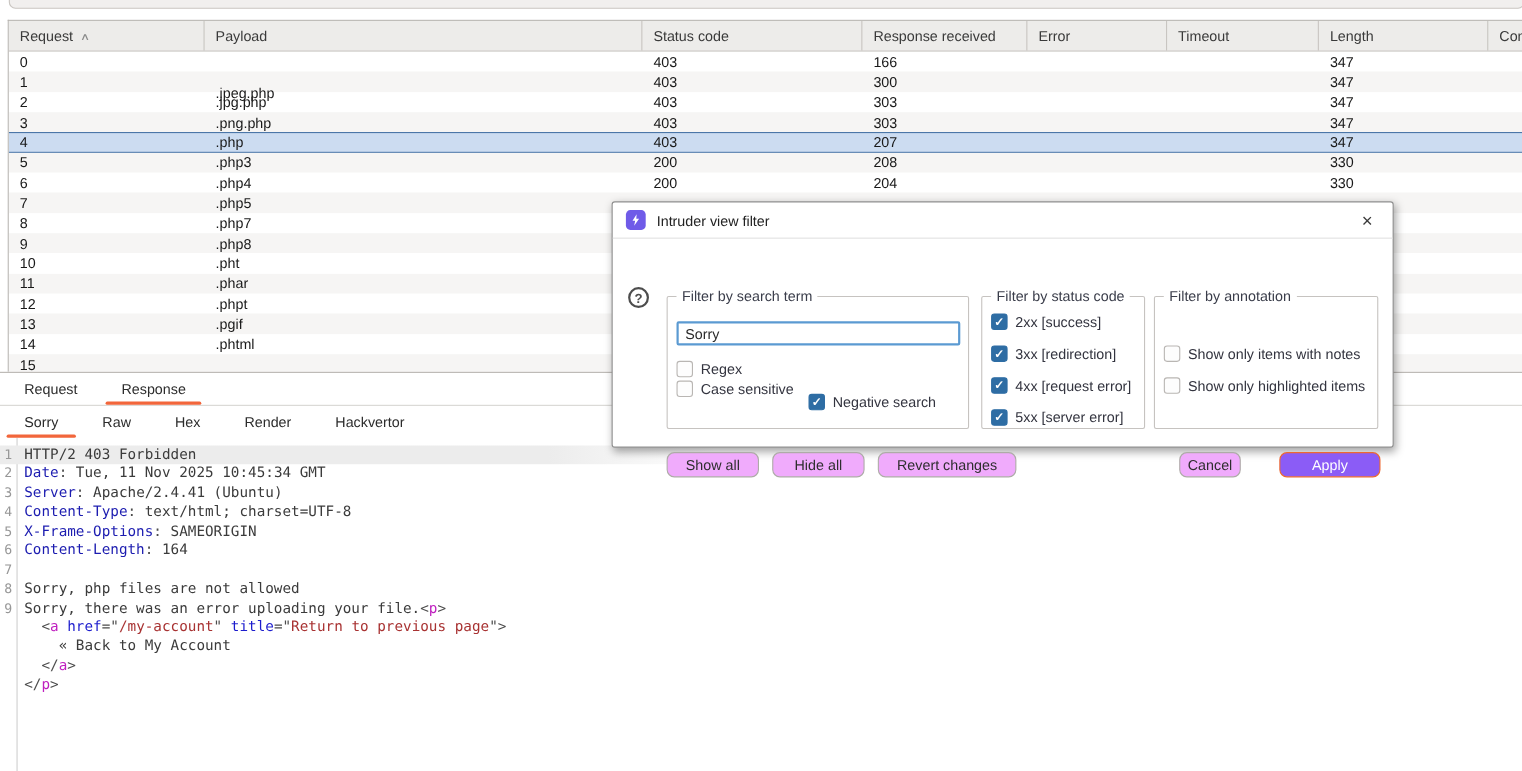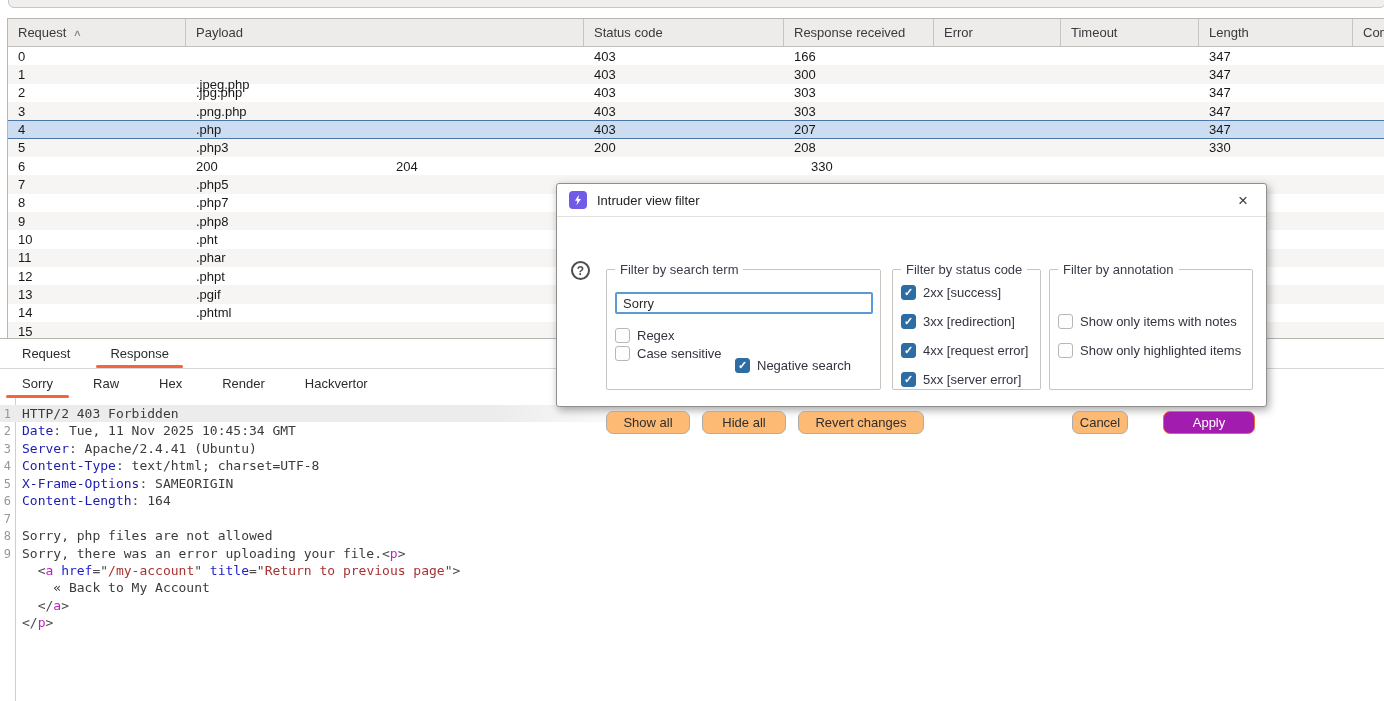--- a/index.html
+++ b/index.html
@@ -70,24 +70,24 @@
   .g-status { left:335px; top:52px; width:149px; height:121px; }
   .g-annot  { left:492px; top:52px; width:204px; height:121px; }
   .search-input { position:absolute; left:8px; top:22px; width:258px; height:22px;
     border:2px solid #5b9ad2; border-radius:2px; padding:0 6px; font-size:13px; color:#2b2b2b;
     font-family:"Liberation Sans", sans-serif; outline:none; background:#fff; }
   .chk { position:absolute; display:flex; align-items:center; gap:7px; white-space:nowrap;
     color:#33343f; cursor:pointer; }
   .box { width:15px; height:15px; border-radius:3px; border:1px solid #b9b6b3; background:#fdfdfd;
     display:flex; align-items:center; justify-content:center; flex:none; }
   .box.on { background:#2e6da4; border-color:#2e6da4; color:#fff; font-size:11px; font-weight:bold; }
-  .btn { position:absolute; height:23px; border:1px solid #aeaba8; border-radius:7px; background:#fdba74;
+  .btn { position:absolute; height:23px; border:1px solid #aeaba8; border-radius:7px; background:#f0abfc;
     color:#2e2e2e; font-size:13px; font-family:"Liberation Sans", sans-serif; cursor:pointer;
     display:flex; align-items:center; justify-content:center; }
-  .btn.primary { background:#a21caf; border-color:#ee6830; color:#fff; }
+  .btn.primary { background:#8b5cf6; border-color:#ee6830; color:#fff; }
 </style>
 </head>
 <body>
 
 <div class="screen">
 
   <div class="topbar"></div>
 
   <div class="rtable">
     <div class="thead" id="thead">
@@ -173,20 +173,21 @@
           <div class="td" style="width: 398px;">.php3</div>
           <div class="td" style="width: 200px;">200</div>
           <div class="td" style="width: 150px;">208</div>
           <div class="td" style="width: 127px;"></div>
           <div class="td" style="width: 138px;"></div>
           <div class="td" style="width: 154px;">330</div>
           <div class="td" style="width: 40px;"></div>
         </div>
         <div class="tr">
           <div class="td" style="width: 178px;">6</div>
+          <div class="td" style="width: 398px;">.php4</div>
           <div class="td" style="width: 200px;">200</div>
           <div class="td" style="width: 150px;">204</div>
           <div class="td" style="width: 127px;"></div>
           <div class="td" style="width: 138px;"></div>
           <div class="td" style="width: 154px;">330</div>
           <div class="td" style="width: 40px;"></div>
         </div>
         <div class="tr alt">
           <div class="td" style="width: 178px;">7</div>
           <div class="td" style="width: 398px;">.php5</div>

